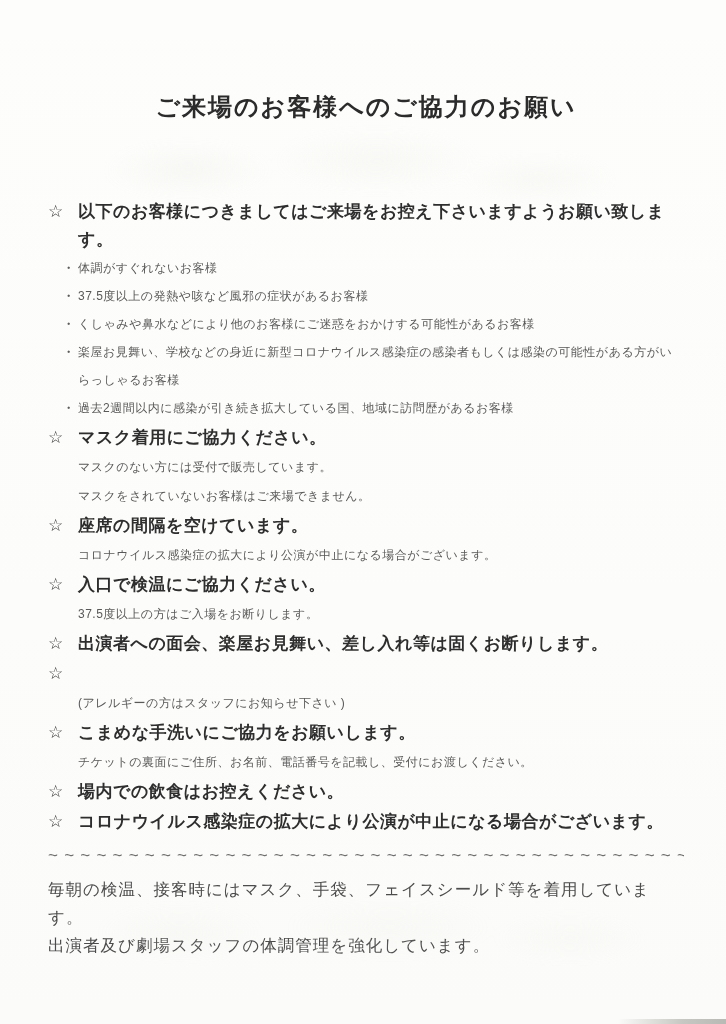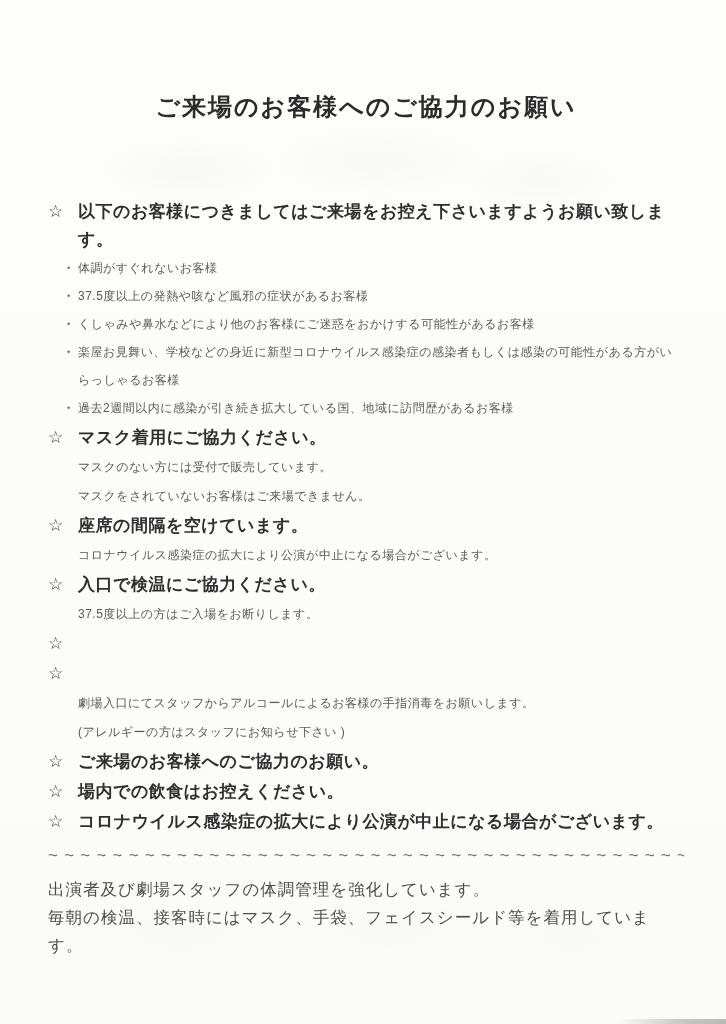--- a/index.html
+++ b/index.html
@@ -142,52 +142,53 @@
     <div class="head-row">
       <span class="star">☆</span>
       <span class="head-text">入口で検温にご協力ください。</span>
     </div>
     <div class="sub-row"><span class="sub-text">37.5度以上の方はご入場をお断りします。</span></div>
   </div>
 
   <div class="section">
     <div class="head-row">
       <span class="star">☆</span>
+      <span class="head-text">出演者への面会、楽屋お見舞い、差し入れ等は固くお断りします。</span>
     </div>
   </div>
 
   <div class="section">
     <div class="head-row">
       <span class="star">☆</span>
     </div>
-    <div class="sub-row"><span class="sub-text">劇場入口にてスタッフからアルコールによるお客様の手指消毒をお願いします。</span></div>
     <div class="sub-row"><span class="sub-text">(アレルギーの方はスタッフにお知らせ下さい )</span></div>
   </div>
 
   <div class="section">
     <div class="head-row">
       <span class="star">☆</span>
-      <span class="head-text">ご来場のお客様へのご協力のお願い。</span>
+      <span class="head-text">こまめな手洗いにご協力をお願いします。</span>
     </div>
+    <div class="sub-row"><span class="sub-text">チケットの裏面にご住所、お名前、電話番号を記載し、受付にお渡しください。</span></div>
   </div>
 
   <div class="section">
     <div class="head-row">
       <span class="star">☆</span>
       <span class="head-text">場内での飲食はお控えください。</span>
     </div>
   </div>
 
   <div class="section">
     <div class="head-row">
       <span class="star">☆</span>
       <span class="head-text">コロナウイルス感染症の拡大により公演が中止になる場合がございます。</span>
     </div>
   </div>
 
   <div class="divider">~~~~~~~~~~~~~~~~~~~~~~~~~~~~~~~~~~~~~~~~</div>
 
   <div class="footer-block">
+    <div class="footer-line">毎朝の検温、接客時にはマスク、手袋、フェイスシールド等を着用しています。</div>
     <div class="footer-line">出演者及び劇場スタッフの体調管理を強化しています。</div>
-    <div class="footer-line">毎朝の検温、接客時にはマスク、手袋、フェイスシールド等を着用しています。</div>
   </div>
 
 </div>
 
 </body></html>

